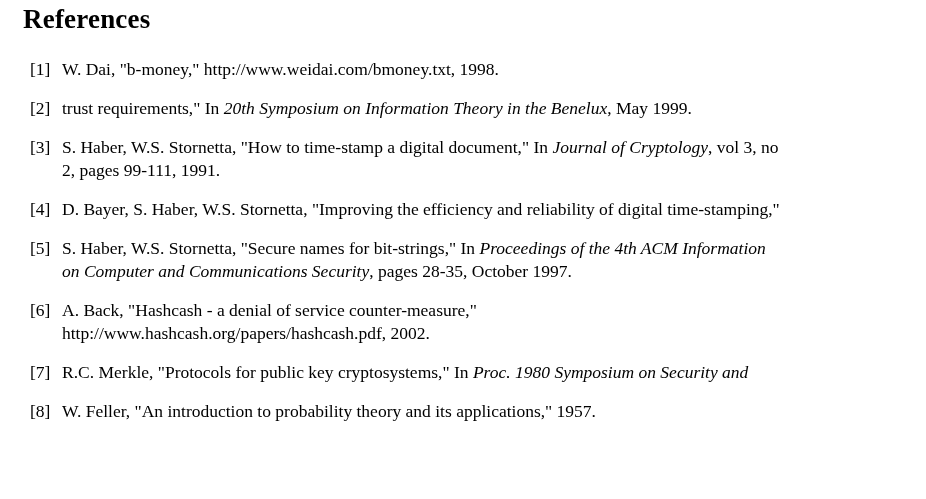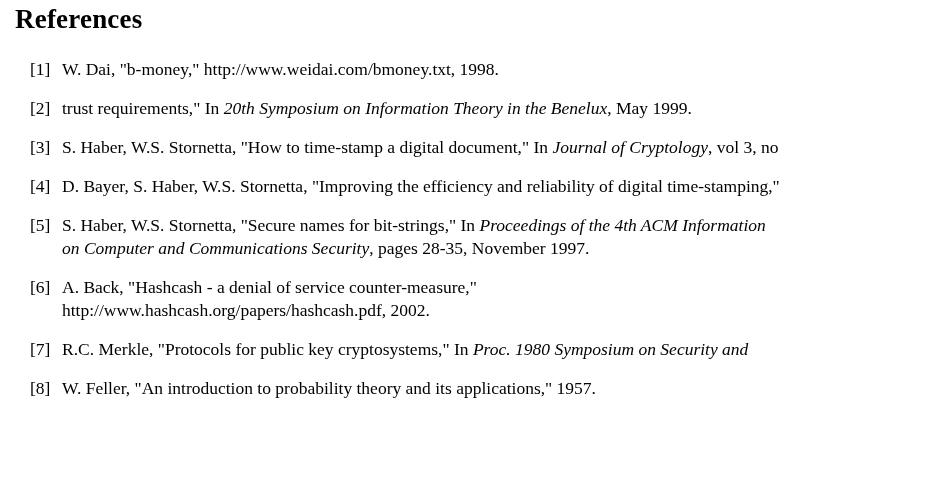--- a/index.html
+++ b/index.html
@@ -14,21 +14,21 @@
     color: #000000;
     font-family: "Liberation Serif", serif;
   }
   .page {
     box-sizing: border-box;
     width: 926px;
     height: 499px;
     padding: 3px 28px 0 7px;
   }
   h1.section-title {
-    margin: 0 0 23px 8px;
+    margin: 0 0 23px 16px;
     font-size: 27px;
     line-height: 1.2;
     font-weight: bold;
     letter-spacing: 0.2px;
   }
   ol.ref-list {
     list-style: none;
     margin: 0;
     padding: 0;
   }
@@ -71,33 +71,34 @@
       <li class="ref-item">
         <span class="ref-label">[2]</span>
         <span class="ref-text">
           <span class="ref-line"><span>trust requirements," In </span><i>20th Symposium on Information Theory in the Benelux</i><span>, May 1999.</span></span>
         </span>
       </li>
       <li class="ref-item">
         <span class="ref-label">[3]</span>
         <span class="ref-text">
           <span class="ref-line"><span>S. Haber, W.S. Stornetta, "How to time-stamp a digital document," In </span><i>Journal of Cryptology</i><span>, vol 3, no</span></span>
+          <span class="ref-line"><span>2, pages 99-111, 1991.</span></span>
         </span>
       </li>
       <li class="ref-item">
         <span class="ref-label">[4]</span>
         <span class="ref-text">
           <span class="ref-line"><span>D. Bayer, S. Haber, W.S. Stornetta, "Improving the efficiency and reliability of digital time-stamping,"</span></span>
         </span>
       </li>
       <li class="ref-item">
         <span class="ref-label">[5]</span>
         <span class="ref-text">
           <span class="ref-line"><span>S. Haber, W.S. Stornetta, "Secure names for bit-strings," In </span><i>Proceedings of the 4th ACM Information</i></span>
-          <span class="ref-line"><i>on Computer and Communications Security</i><span>, pages 28-35, November 1997.</span></span>
+          <span class="ref-line"><i>on Computer and Communications Security</i><span>, pages 28-35, October 1997.</span></span>
         </span>
       </li>
       <li class="ref-item">
         <span class="ref-label">[6]</span>
         <span class="ref-text">
           <span class="ref-line"><span>A. Back, "Hashcash - a denial of service counter-measure,"</span></span>
           <span class="ref-line"><span>http://www.hashcash.org/papers/hashcash.pdf, 2002.</span></span>
         </span>
       </li>
       <li class="ref-item">

